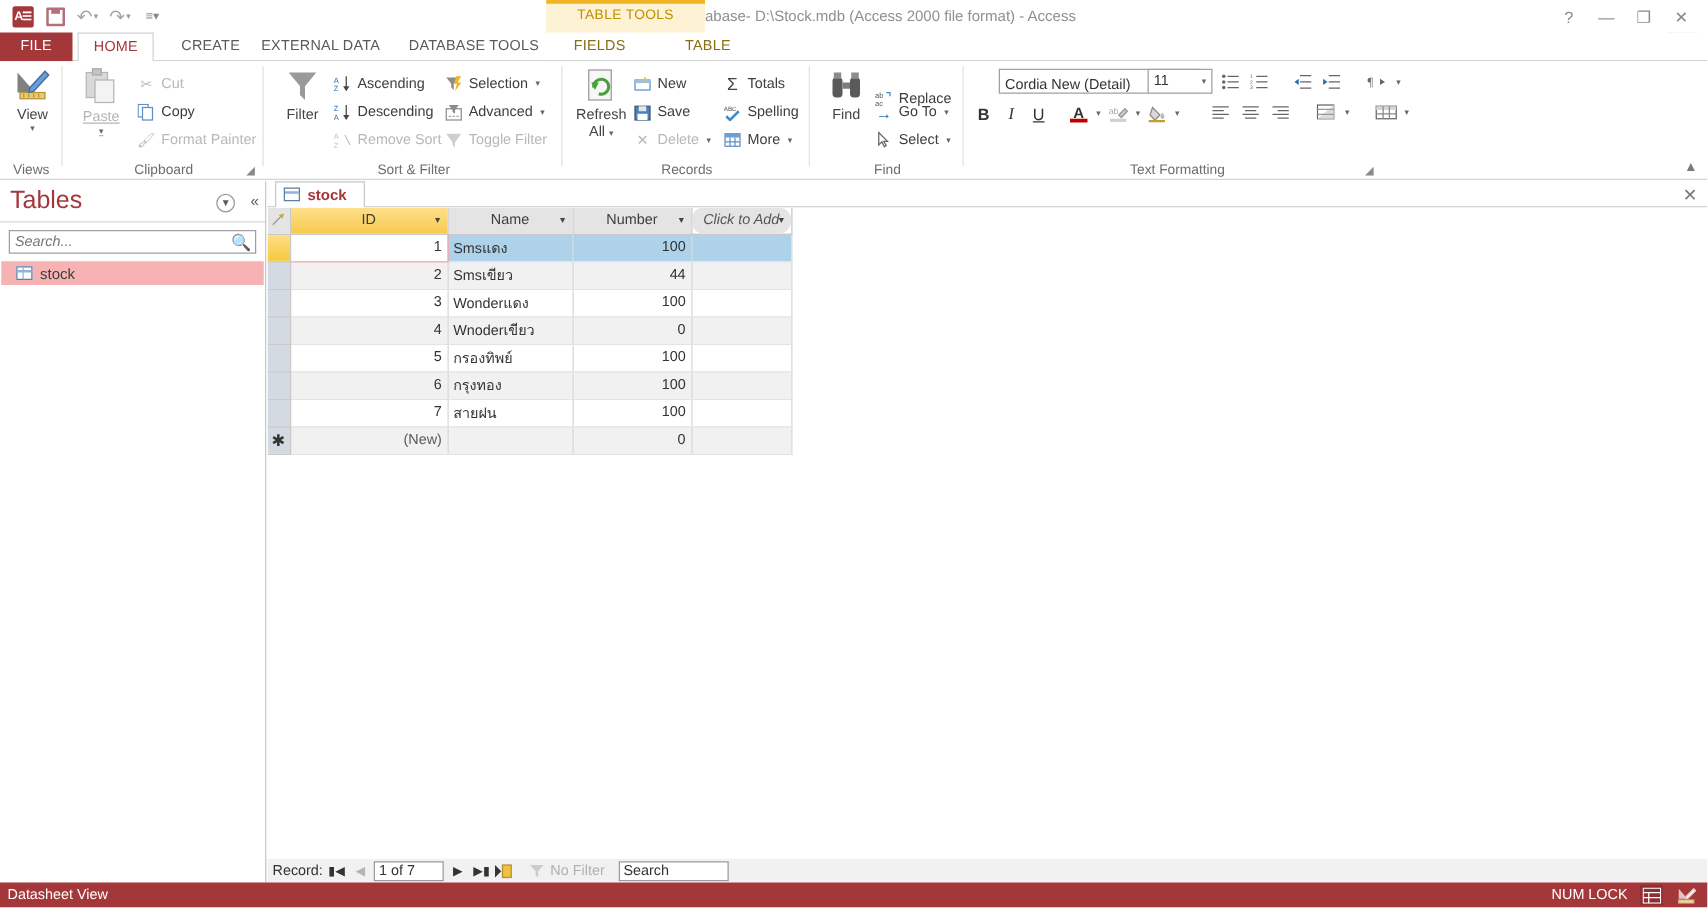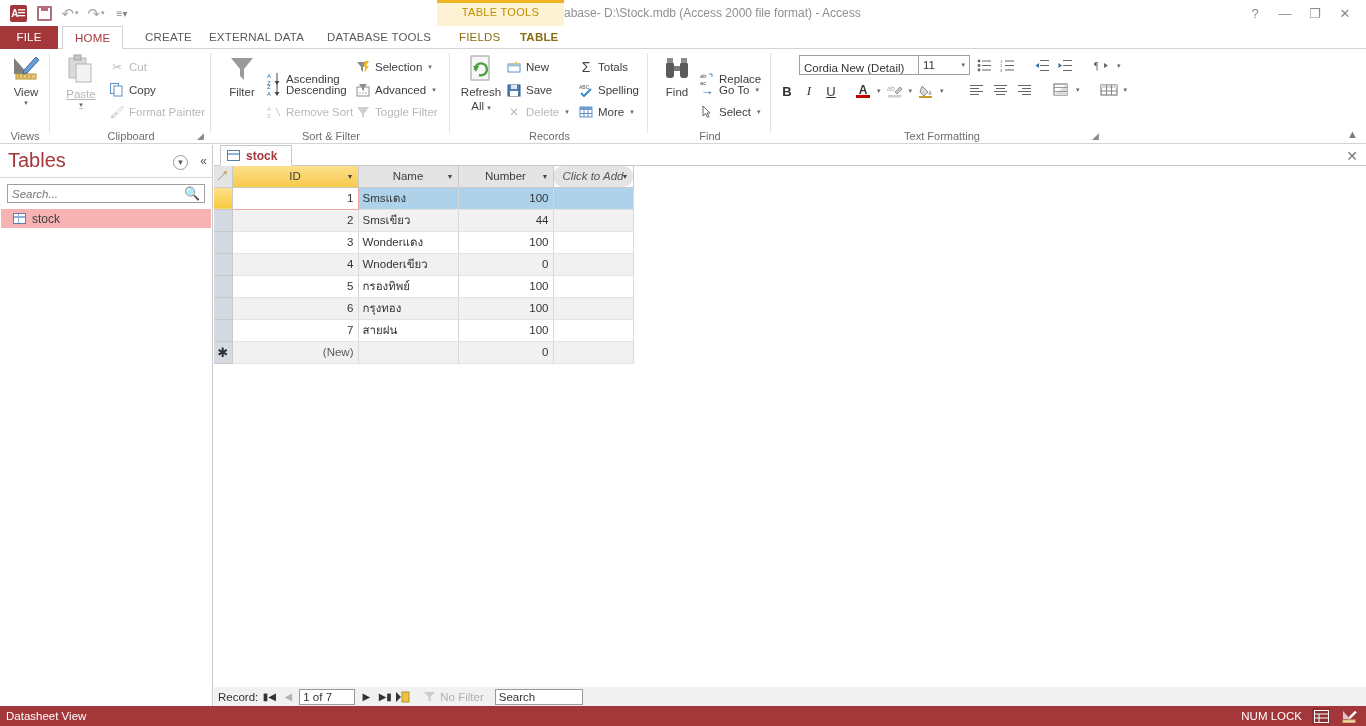--- a/index.html
+++ b/index.html
@@ -278,21 +278,21 @@
       <div class="body"></div>
   </div>
 
   <div class="tabstrip">
     <div class="tab file">FILE</div>
     <div class="tab active" style="left:62px;">HOME</div>
     <div class="tab" style="left:133px;">CREATE</div>
     <div class="tab" style="left:197px;">EXTERNAL DATA</div>
     <div class="tab" style="left:315px;">DATABASE TOOLS</div>
     <div class="tab tt" style="left:447px;">FIELDS</div>
-    <div class="tab tt" style="left:508px;font-weight:bold;">TABLE</div>
+    <div class="tab tt" style="left:536px;">TABLE</div>
   </div>
 
   <div class="ribbon">
 
     <div class="rgroup" style="left:0; width:50px;">
       <div class="bigbtn" style="left:0;">
         <svg width="32" height="30" viewBox="0 0 32 30">
           <polygon points="4,4 4,20 18,20" fill="#808080"></polygon>
           <rect x="6" y="20" width="20" height="5" fill="#e8c87c" stroke="#b9952f"></rect>
           <line x1="9" y1="21" x2="9" y2="24" stroke="#b9952f"></line>
@@ -342,21 +342,21 @@
     </div>
 
     <div class="rgroup" style="left:212px; width:238px;">
       <div class="bigbtn" style="left:4px;">
         <svg width="30" height="30" viewBox="0 0 30 30">
           <polygon points="4,4 26,4 17,15 17,26 13,22 13,15" fill="#9a9a9a"></polygon>
         </svg>
         <span class="lbl">Filter</span>
       </div>
 
-      <div class="smallbtn" style="left:54px; top:19px;">
+      <div class="smallbtn" style="left:54px; top:7px;">
         <span class="ico">
           <svg width="14" height="14" viewBox="0 0 14 14">
             <text x="0" y="6" font-size="6" fill="#2f6fa8" font-family="sans-serif">A</text>
             <text x="0" y="13" font-size="6" fill="#2f6fa8" font-family="sans-serif">Z</text>
             <line x1="10" y1="1" x2="10" y2="12" stroke="#444"></line>
               <polygon points="7.5,9 12.5,9 10,13" fill="#444"></polygon>
           </svg>
         </span>
         <span>Ascending</span>
       </div>

